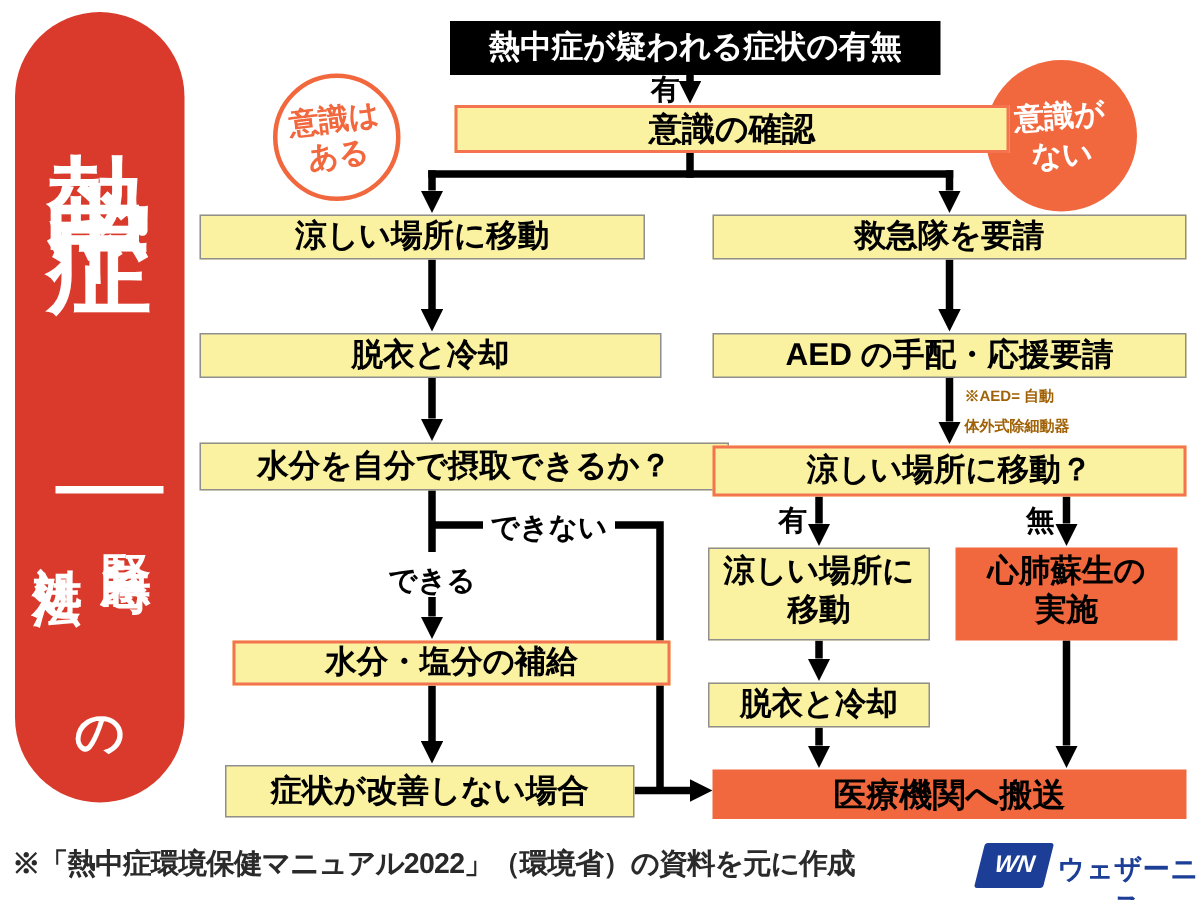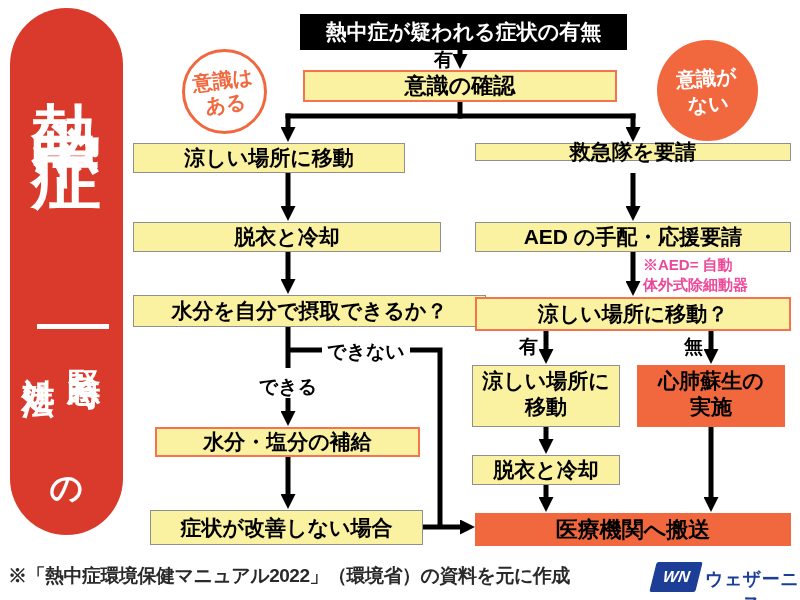--- a/index.html
+++ b/index.html
@@ -48,21 +48,21 @@
   }
   .start-node{background:#000000;color:#ffffff;font-size:21px;}
   .ybox{background:#FAF1A1;border:1.5px solid #8f8f8f;}
   .ybox-accent{background:#FAF1A1;border:2.5px solid #F3744E;}
   .obox{background:#F2683E;color:#000000;border:none;}
   .two-line{white-space:pre-line;font-family:Liberation Mono, monospace;}
   
   .edge-label{font-size:19px;font-weight:bold;color:#000;}
   .on-line{background:#ffffff;padding:0 5px;}
   .note{
-    white-space:pre-line;font-size:15px;font-weight:bold;line-height:20px;color:#ec4899;
+    white-space:pre-line;font-size:10px;font-weight:bold;line-height:20px;color:#a16207;
   }
   
   .footer-src{left:8px;top:563px;font-size:19px;font-weight:600;color:#2a2a2a;letter-spacing:-0.5px;}
   .logo-mark{
     left:653px;top:562px;width:46px;height:30px;background:#1C3E96;
     transform:skewX(-14deg);border-radius:2px;
     display:flex;align-items:center;justify-content:center;
   }
   .logo-mark span{color:#fff;font-style:italic;font-weight:bold;font-size:16px;transform:skewX(6deg);}
   .logo-text{left:705px;top:567px;font-size:18px;font-weight:bold;color:#1C3E96;letter-spacing:0.5px;}
@@ -112,33 +112,33 @@
   <span class="badge-text">意識は
 ある</span>
 </div>
 <div class="abs badge badge-right">
   <span class="badge-text">意識が
 ない</span>
 </div>
 
 <div class="abs node start-node" style="left:300px;top:14px;width:327px;height:36px;">熱中症が疑われる症状の有無</div>
 
-<div class="abs node ybox-accent" style="left:303px;top:70px;width:314px;height:32px;font-size:22px;">意識の確認</div>
+<div class="abs node ybox-accent" style="left:303px;top:70px;width:370px;height:32px;font-size:22px;">意識の確認</div>
 
-<div class="abs node ybox" style="left:133px;top:143px;width:272px;height:30px;">涼しい場所に移動</div>
+<div class="abs node ybox" style="left:133px;top:143px;width:297px;height:30px;">涼しい場所に移動</div>
 
 <div class="abs node ybox" style="left:133px;top:222px;width:308px;height:30px;">脱衣と冷却</div>
 
 <div class="abs node ybox" style="left:133px;top:295px;width:353px;height:32px;">水分を自分で摂取できるか？</div>
 
-<div class="abs node ybox-accent" style="left:155px;top:427px;width:265px;height:30px;">水分・塩分の補給</div>
+<div class="abs node ybox-accent" style="left:155px;top:427px;width:292px;height:30px;">水分・塩分の補給</div>
 
 <div class="abs node ybox" style="left:150px;top:510px;width:273px;height:35px;">症状が改善しない場合</div>
 
-<div class="abs node ybox" style="left:475px;top:143px;width:316px;height:18px;">救急隊を要請</div>
+<div class="abs node ybox" style="left:475px;top:143px;width:316px;height:30px;">救急隊を要請</div>
 
 <div class="abs node ybox" style="left:475px;top:222px;width:316px;height:30px;">AED の手配・応援要請</div>
 
 <div class="abs node ybox-accent" style="left:475px;top:297px;width:316px;height:34px;">涼しい場所に移動？</div>
 
 <div class="abs node ybox two-line" style="left:472px;top:365px;width:148px;height:62px;">涼しい場所に
 移動</div>
 
 <div class="abs node obox two-line" style="left:637px;top:365px;width:148px;height:62px;">心肺蘇生の
 実施</div>

